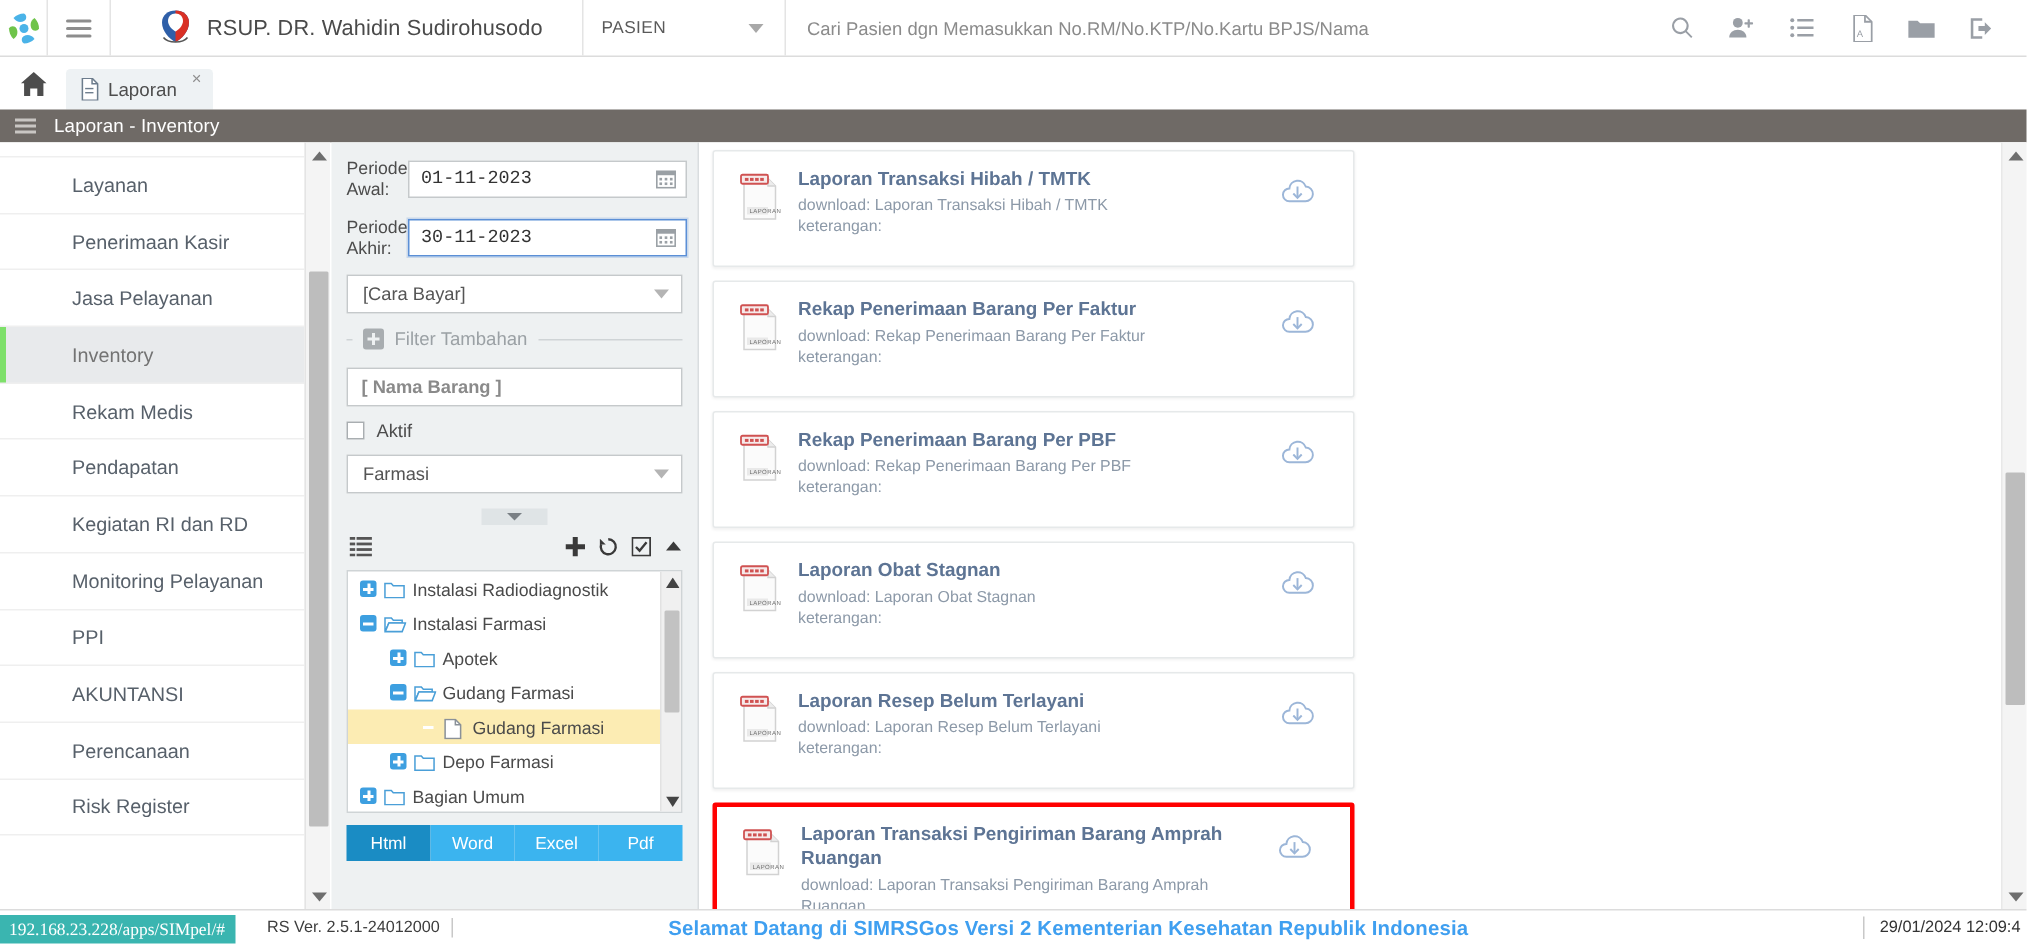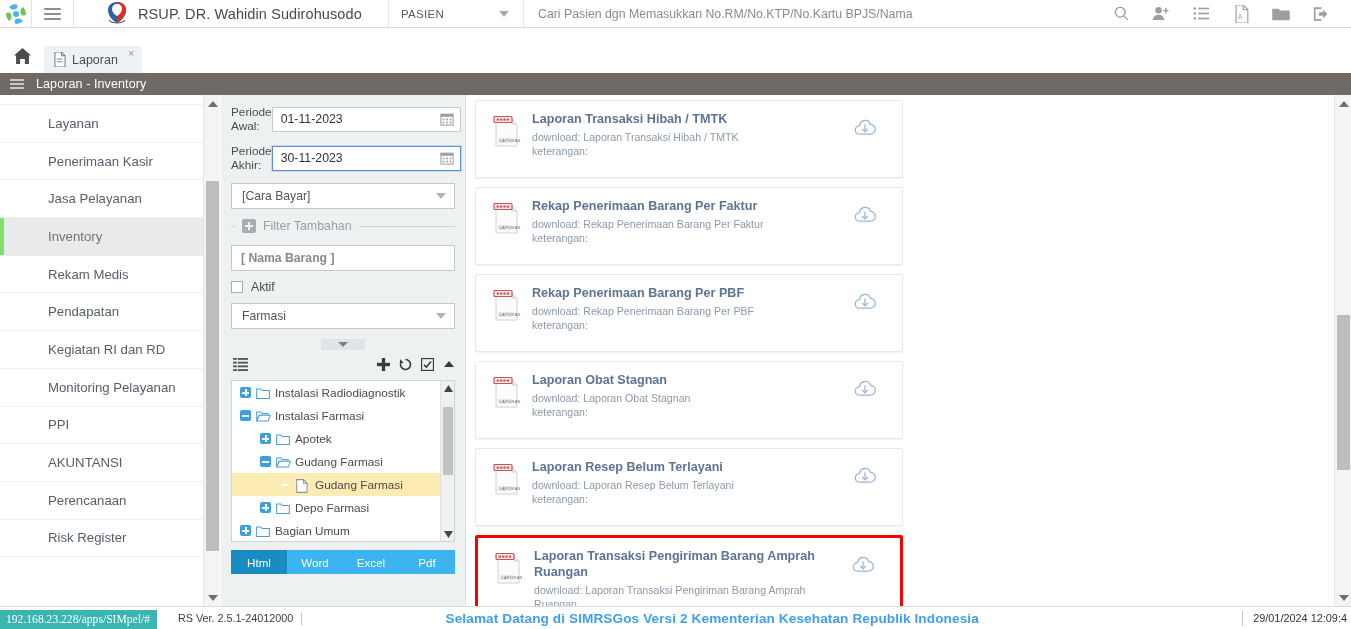--- a/index.html
+++ b/index.html
@@ -5,21 +5,21 @@
   * { box-sizing: border-box; margin: 0; padding: 0; }
   html, body {
     width: 1351px; height: 629px;
     font-family: "Liberation Sans", sans-serif;
     background: #ffffff;
     overflow: hidden;
   }
 
   
   .topbar {
-    position: absolute; top: 0; left: 0; width: 1351px; height: 28px;
+    position: absolute; top: 0; left: 0; width: 1351px; height: 38px;
     background: #ffffff; border-bottom: 1px solid #dcdcdc;
     display: flex; align-items: stretch;
   }
   .logo-cell {
     width: 32px; display: flex; align-items: center; justify-content: center;
     border-right: 1px solid #e4e4e4;
   }
   .hamburger-cell {
     width: 42px; display: flex; align-items: center; justify-content: center;
     border-right: 1px solid #e4e4e4; cursor: pointer;
@@ -125,21 +125,21 @@
   .fp-inner { padding: 10px 10px 0 10px; }
   .frow { display: flex; align-items: center; margin-bottom: 11px; }
   .flabel { width: 85px; font-size: 11.8px; color: #4c4c4c; }
   .dateinput-wrap {
     flex: 1; height: 25px; background: #ffffff; border: 1px solid #c5c9cb;
     display: flex; align-items: center; padding: 0 6px 0 8px; position: relative;
   }
   .dateinput-wrap.focused { border: 1px solid #5b8fd6; box-shadow: 0 0 0 1px rgba(91,143,214,.25); }
   .dateinput {
     border: none; outline: none; flex: 1; font-size: 12.3px; color: #333;
-    font-family: Liberation Sans, sans-serif; background: transparent;
+    font-family: Liberation Mono, monospace; background: transparent;
   }
   .cal-ico { width: 14px; height: 14px; flex: none; }
   .selectbox {
     width: 100%; height: 26px; background: #ffffff; border: 1px solid #c5c9cb;
     display: flex; align-items: center; justify-content: space-between;
     padding: 0 8px 0 10px; font-size: 12.2px; color: #555; cursor: pointer;
     margin-bottom: 10px;
   }
   .selectbox .caret { width:0;height:0;border-left:5px solid transparent;border-right:5px solid transparent;border-top:6px solid #b4b4b4;}
   .ft-row { display: flex; align-items: center; gap: 7px; margin: 4px 0 12px 0; }

